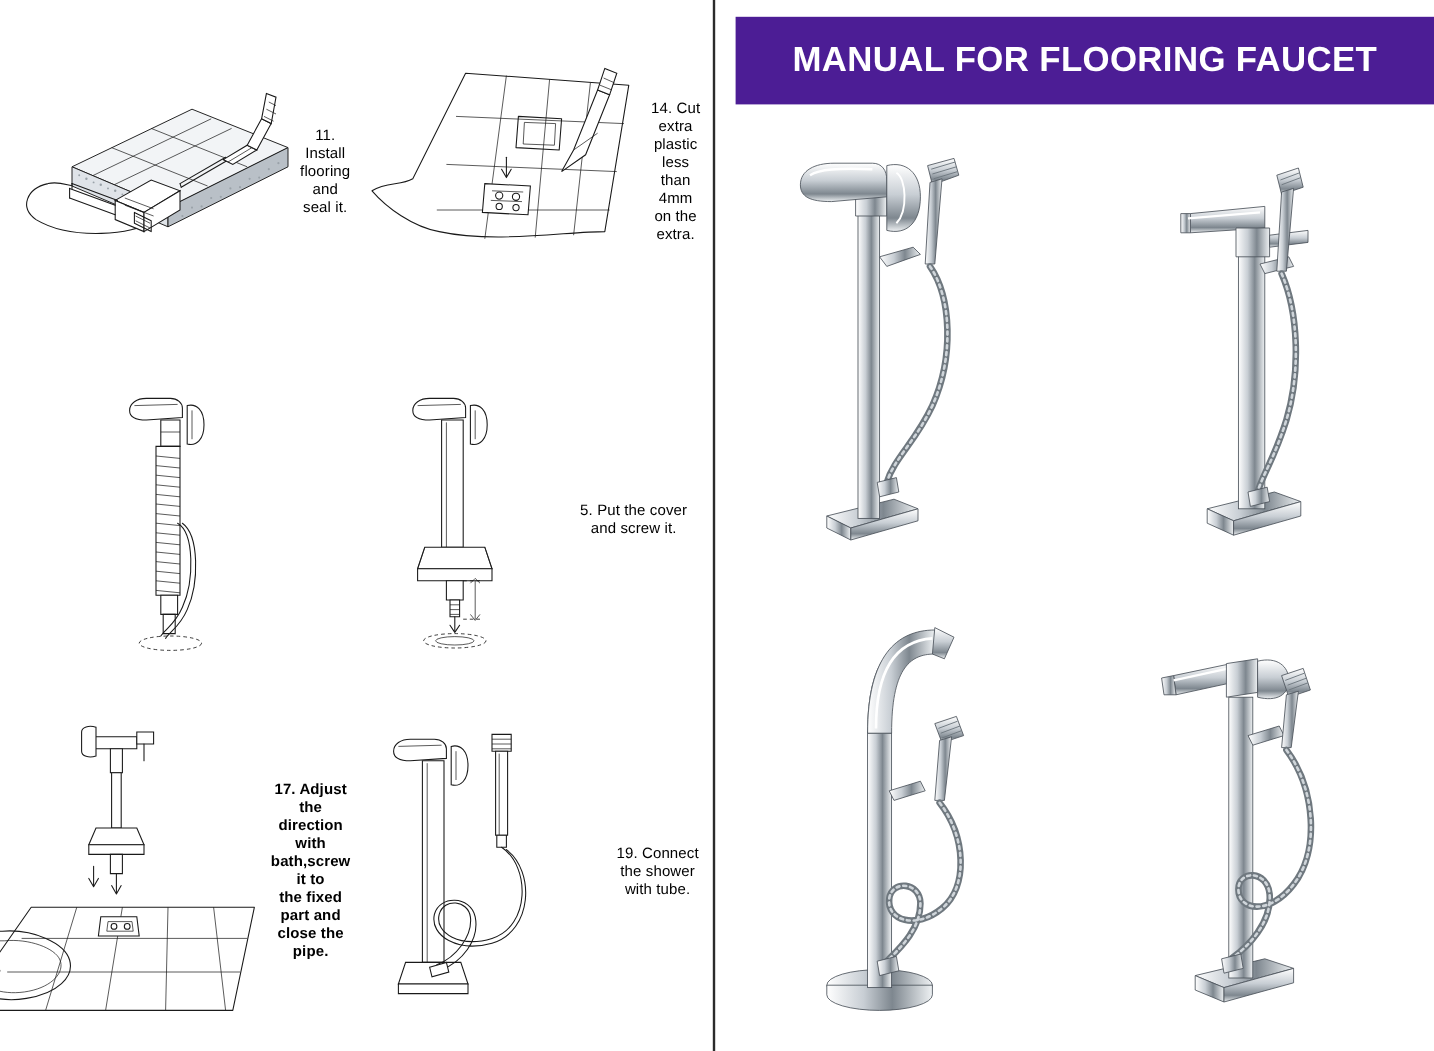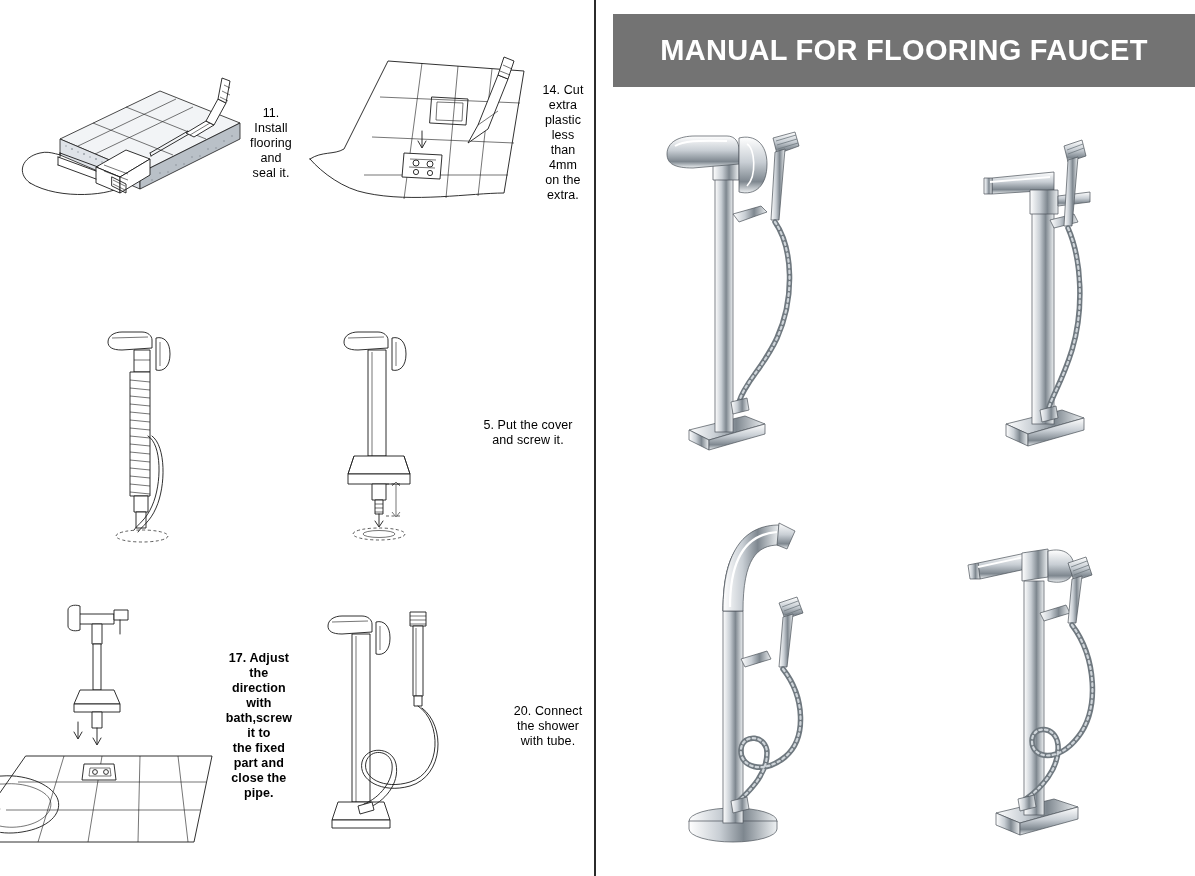--- a/index.html
+++ b/index.html
@@ -92,21 +92,21 @@
     top: 0;
     width: 591px;
     height: 876px;
   }
   .title-bar {
     position: absolute;
     left: 9px;
     top: 14px;
     width: 582px;
     height: 73px;
-    background: #737373;
+    background: #4c1d95;
     display: flex;
     align-items: center;
     justify-content: center;
   }
   .title-bar .title {
     color: #ffffff;
     font-size: 29px;
     font-weight: bold;
     letter-spacing: 0.3px;
     text-align: center;
@@ -422,21 +422,21 @@
             <path class="fillw" d="M121 22 L131 22 L131 92 L121 92 Z"></path>
             <path class="ln-t" d="M124 24 L124 92"></path>
             <path class="fillw" d="M122 92 L130 92 L130 102 L122 102 Z"></path>
 
             <path class="ln" d="M126 102 C150 118 150 168 118 178 C92 186 70 174 74 158 C78 144 98 146 100 160 C102 176 88 194 72 200"></path>
             <path class="ln" d="M130 104 C154 122 152 172 118 182 C90 190 66 176 70 158 C74 142 100 142 104 160 C108 180 92 198 76 204"></path>
 
             <path class="fillw" d="M66 202 L80 198 L82 206 L68 210 Z"></path>
           </svg>
         </div>
-        <div class="caption">20.  Connect the shower with tube.</div>
+        <div class="caption">19.  Connect the shower with tube.</div>
       </div>
 
     </div>
   </div>
 
   <div class="divider"></div>
 
   <div class="right-col">
 
     <div class="title-bar">

